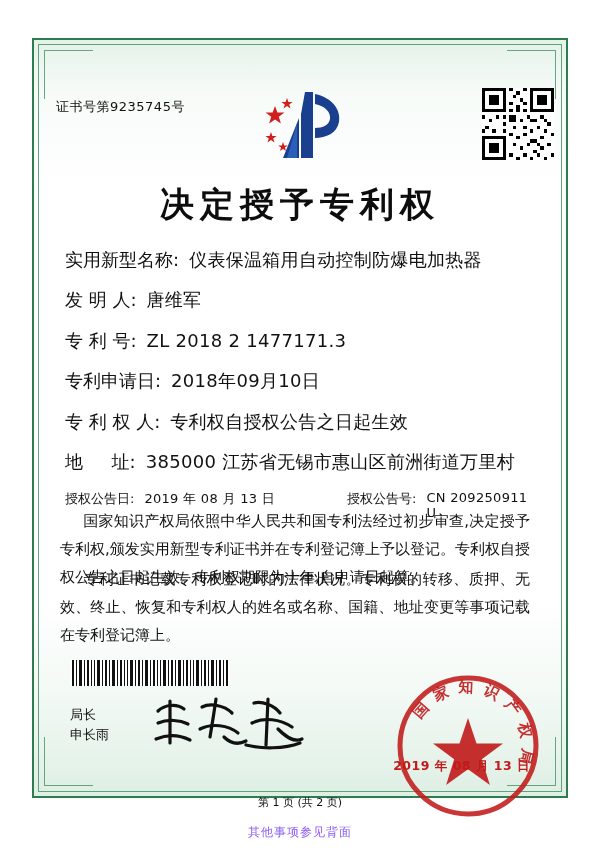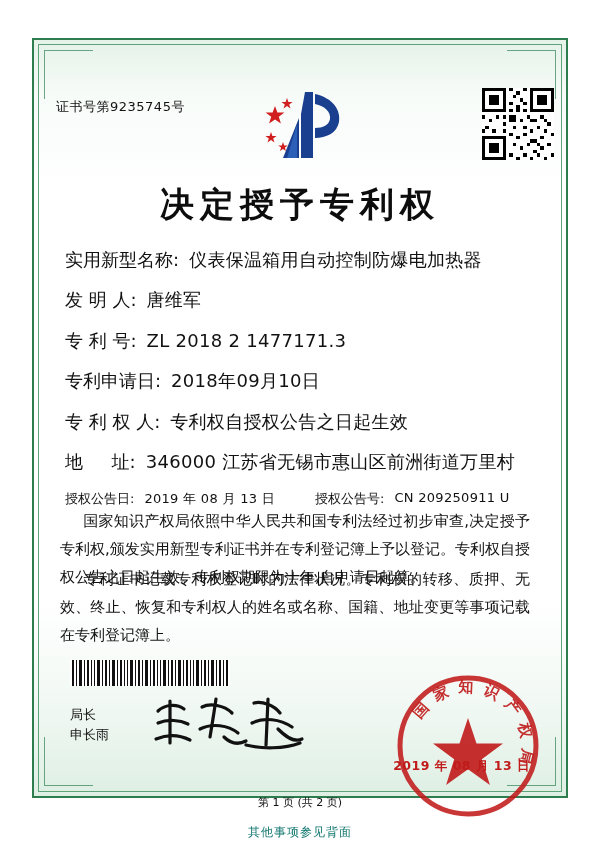--- a/index.html
+++ b/index.html
@@ -133,20 +133,21 @@
     color: #111;
   }
   .row-split .left {
     flex: 0 0 250px;
     display: flex;
     justify-content: space-between;
   }
   .row-split .right {
     flex: 1 1 auto;
     display: flex;
+    margin-left: 32px;
   }
 
   .para {
     position: absolute;
     left: 60px;
     width: 470px;
     font-size: 15px;
     line-height: 1.85;
     color: #111;
     text-align: justify;
@@ -206,21 +207,21 @@
     text-align: center;
     font-size: 11px;
     color: #111;
   }
   .footer-note {
     position: absolute;
     left: 0; right: 0;
     top: 824px;
     text-align: center;
     font-size: 12px;
-    color: #0f766e;
+    color: #8b5cf6;
     letter-spacing: 1px;
   }
 </style>
 </head>
 <body>
 
 <div class="page">
 
   <div class="cert-frame">
     <div class="corner-orn corner-tl"></div>
@@ -353,21 +354,21 @@
       <span class="f-value">2018年09月10日</span>
     </div>
 
     <div class="field-row">
       <span class="f-label">专 利 权 人:</span>
       <span class="f-value">专利权自授权公告之日起生效</span>
     </div>
 
     <div class="field-row">
       <span class="f-label">地     址:</span>
-      <span class="f-value">346000 江苏省无锡市惠山区前洲街道万里村</span>
+      <span class="f-value">385000 江苏省无锡市惠山区前洲街道万里村</span>
     </div>
 
     <div class="row-split">
       <span class="left">
         <span class="f-label">授权公告日:</span>
         <span class="f-value">2019 年 08 月 13 日</span>
       </span>
       <span class="right">
         <span class="f-label">授权公告号:</span>
         <span class="f-value">CN 209250911 U</span>

